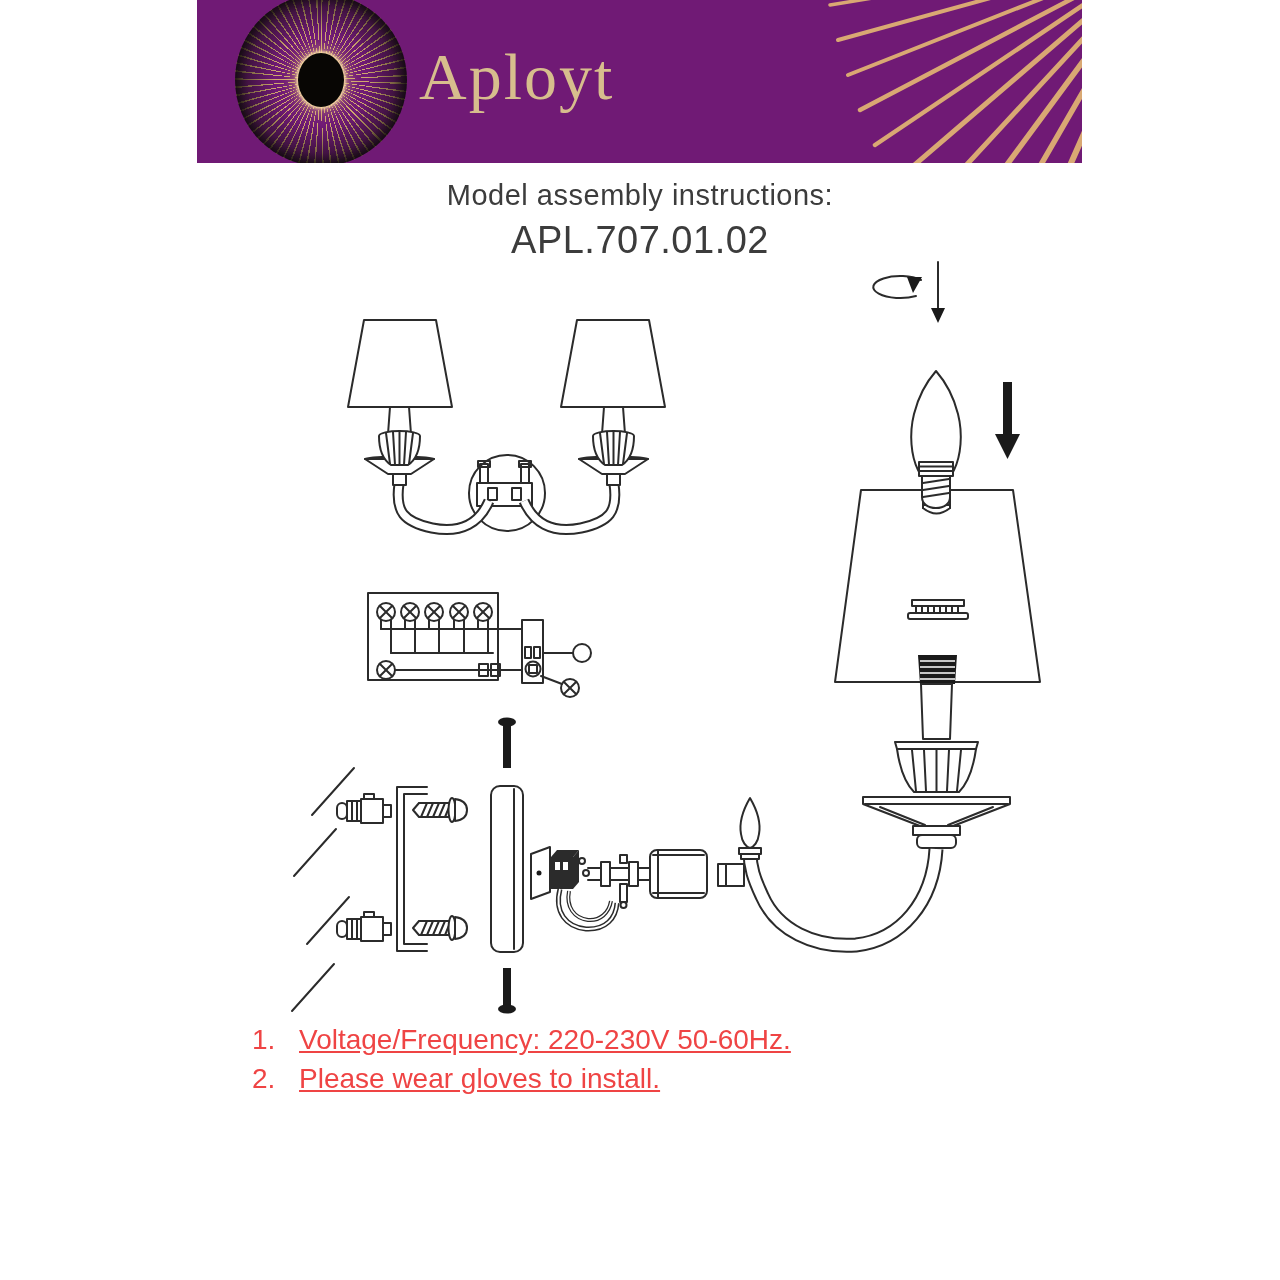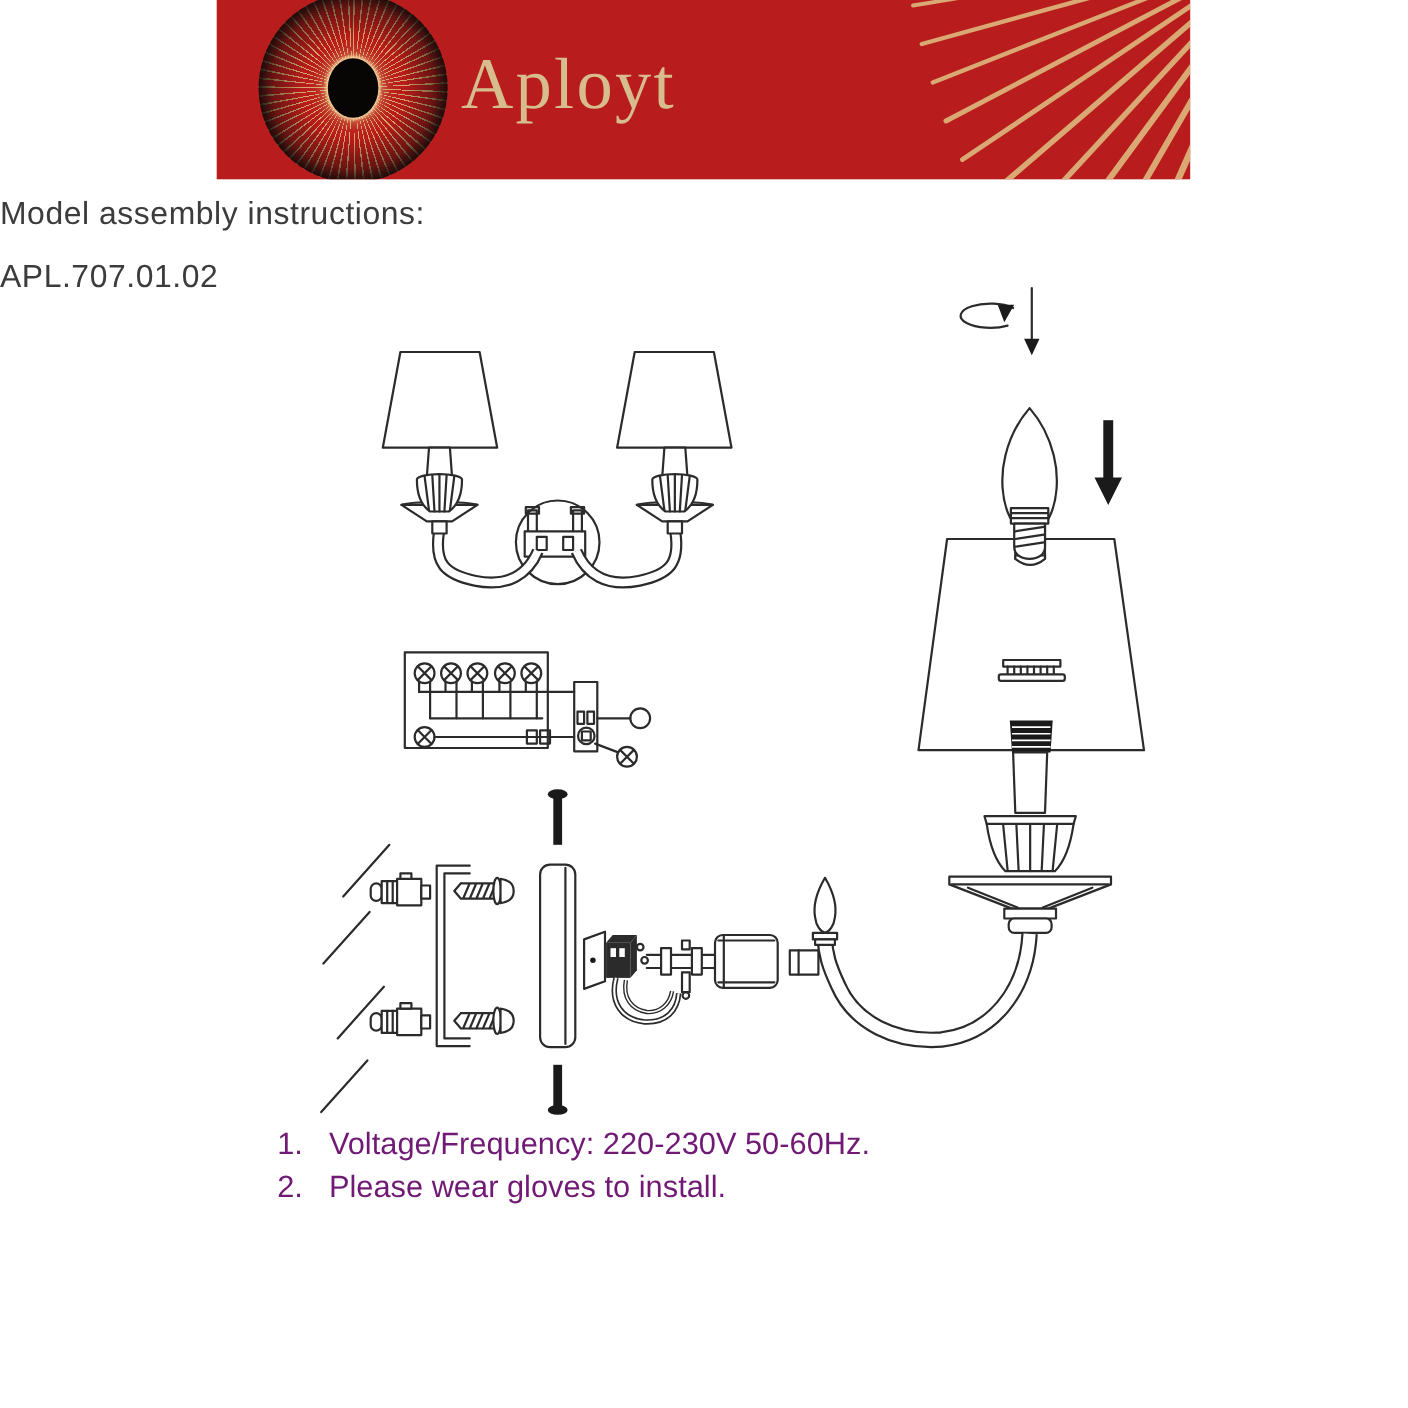--- a/index.html
+++ b/index.html
@@ -1,48 +1,48 @@
 <!DOCTYPE html>
 <html><head>
 <meta charset="utf-8">
 <style>
   html,body{margin:0;padding:0;background:#ffffff;}
   .page{position:relative;width:1280px;height:1280px;background:#ffffff;overflow:hidden;
         font-family:"Liberation Sans",sans-serif;}
 
   
-  .banner{position:absolute;left:197px;top:0;width:885px;height:163px;background:#b91c1c;overflow:hidden;text-decoration:underline;}
+  .banner{position:absolute;left:197px;top:0;width:885px;height:163px;background:#701a75;overflow:hidden;text-decoration:underline;}
   .sunburst{position:absolute;left:38px;top:-6px;width:172px;height:172px;}
   .sunburst-rays{position:absolute;inset:0;border-radius:50%;
      background:repeating-conic-gradient(from 0deg,rgba(214,176,110,.95) 0deg 1.1deg,rgba(12,10,8,0) 1.1deg 5.4deg);}
   .sunburst-fade{position:absolute;inset:0;border-radius:50%;
      background:radial-gradient(circle,rgba(12,10,8,0) 0 38%,rgba(12,10,8,.45) 60%,#0c0a08 73%);}
   .sunburst-core{position:absolute;left:50%;top:50%;width:46px;height:54px;transform:translate(-50%,-50%);
      background:#080604;border-radius:50%;
      box-shadow:0 0 3px 2px rgba(255,228,170,.9),0 0 14px 5px rgba(226,190,130,.55);}
   .brand{position:absolute;left:222px;top:44px;font-family:"Liberation Serif",serif;
      font-size:66px;line-height:1;color:#d7bd8d;letter-spacing:2px;}
   .banner-rays{position:absolute;right:0;top:0;}
 
   
-  .title-block{position:absolute;left:0;top:179px;width:1280px;color:#3c3c3c;}
+  .title-block{position:absolute;left:0;top:179px;width:1280px;text-align:center;color:#3c3c3c;}
   .title-line1{font-size:29px;letter-spacing:.5px;}
-  .title-line2{font-size:29px;letter-spacing:.5px;margin-top:24px;}
+  .title-line2{font-size:38px;letter-spacing:.5px;margin-top:7px;}
 
   
   .diagrams{position:absolute;left:0;top:0;width:1280px;height:1280px;}
   .ln{stroke:#2b2b2b;stroke-width:2;fill:none;stroke-linejoin:round;stroke-linecap:round;}
   .wh{stroke:#2b2b2b;stroke-width:2;fill:#ffffff;stroke-linejoin:round;}
   .dk{fill:#1a1a1a;stroke:none;}
   .tube-o{stroke:#2b2b2b;fill:none;stroke-linecap:butt;}
   .tube-i{stroke:#ffffff;fill:none;stroke-linecap:butt;}
 
   
   .instructions{position:absolute;left:252px;top:1021px;margin:0;padding:0;list-style:none;
-     color:#701a75;font-size:28px;}
+     color:#ef4444;font-size:28px;text-decoration:underline;}
   .instructions li{height:38.5px;line-height:38.5px;white-space:nowrap;}
   .instructions .num{display:inline-block;width:47px;}
 </style>
 </head>
 <body>
 
 <div class="page">
 
   <header class="banner">
     <div class="sunburst">

